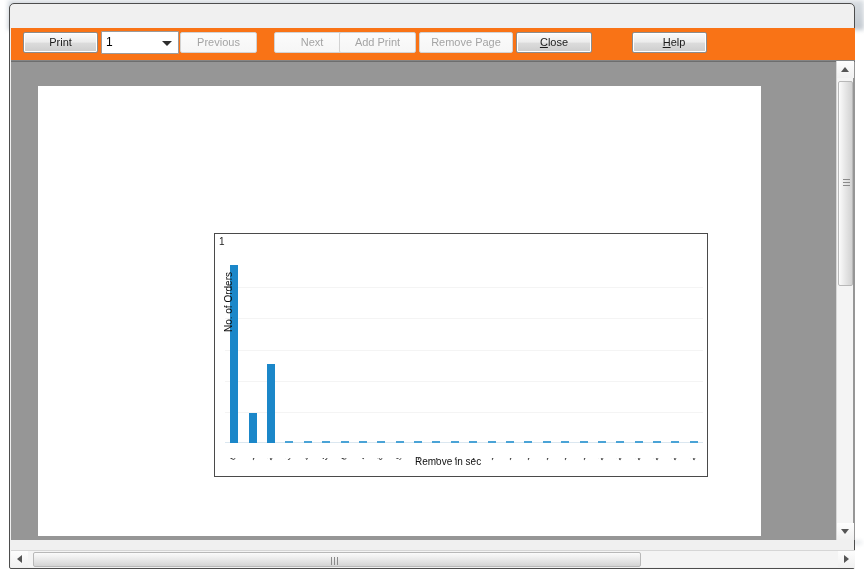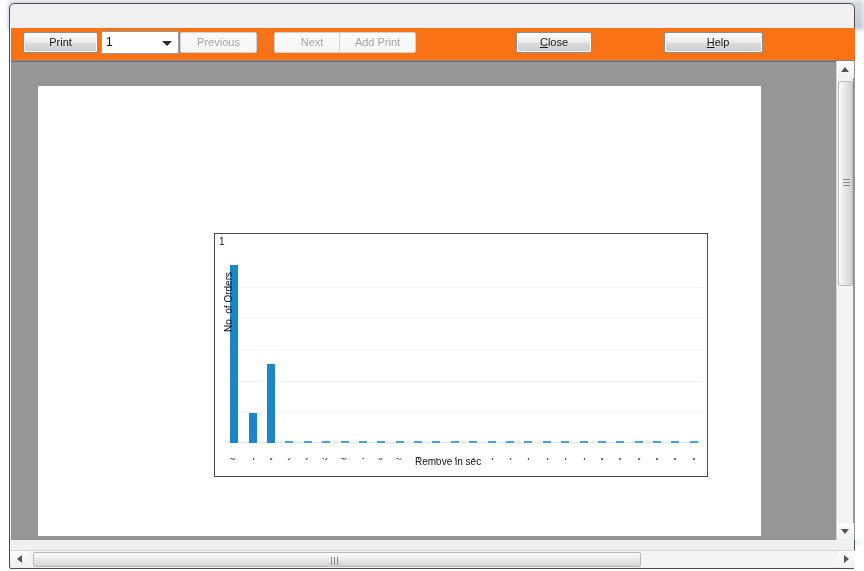--- a/index.html
+++ b/index.html
@@ -103,21 +103,21 @@
     cursor: default;
   }
   .btn u { text-decoration: underline; }
 
   #btn-print  { left: 12px;  width: 75px; }
   #btn-prev   { left: 169px; width: 77px; }
   #btn-next   { left: 263px; width: 76px; }
   #btn-addpg  { left: 328px; width: 77px; }
   #btn-rmpg   { left: 408px; width: 94px; }
   #btn-close  { left: 505px; width: 76px; }
-  #btn-help   { left: 653px; width: 99px; padding-left: 9px; }
+  #btn-help   { left: 621px; width: 75px; padding-left: 9px; }
 
   
   #page-combo {
     position: absolute; left: 90px; top: 3px;
     width: 78px; height: 23px;
     background: #ffffff;
     border: 1px solid #9b9b9b;
     border-radius: 1px;
     cursor: pointer;
   }
@@ -330,20 +330,21 @@
       <span id="page-combo-value">1</span>
       <span id="page-combo-arrow"></span>
     </div>
 
     <button class="btn disabled" id="btn-prev">Previous</button>
 
     <button class="btn disabled" id="btn-next">Next</button>
 
     <button class="btn disabled" id="btn-addpg">Add Print</button>
 
+    <button class="btn disabled" id="btn-rmpg">Remove Page</button>
 
     <button class="btn strong" id="btn-close"><u>C</u><span>lose</span></button>
 
     <button class="btn strong" id="btn-help"><u>H</u><span>elp</span></button>
   </div>
 
   <div id="viewport">
     <div id="page-sheet">
 
       <div id="chart-box">

